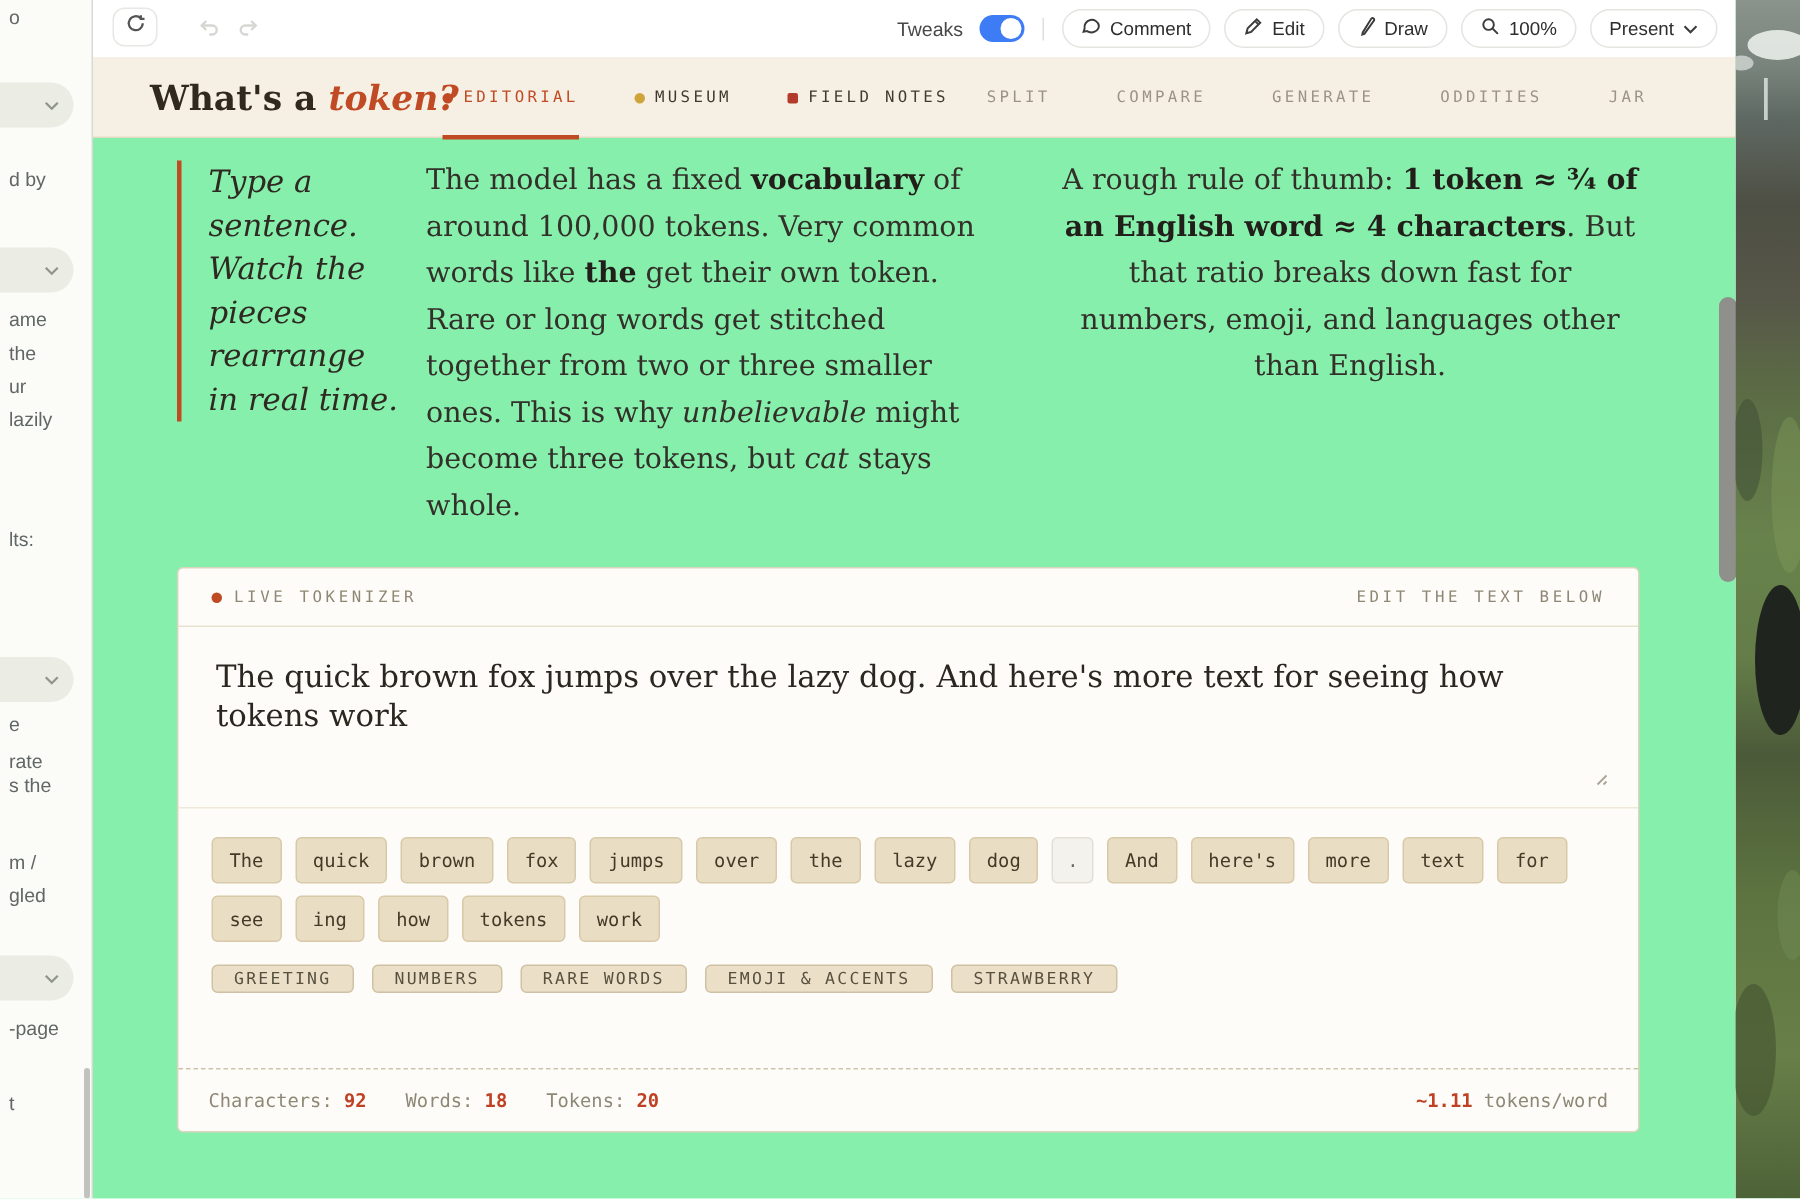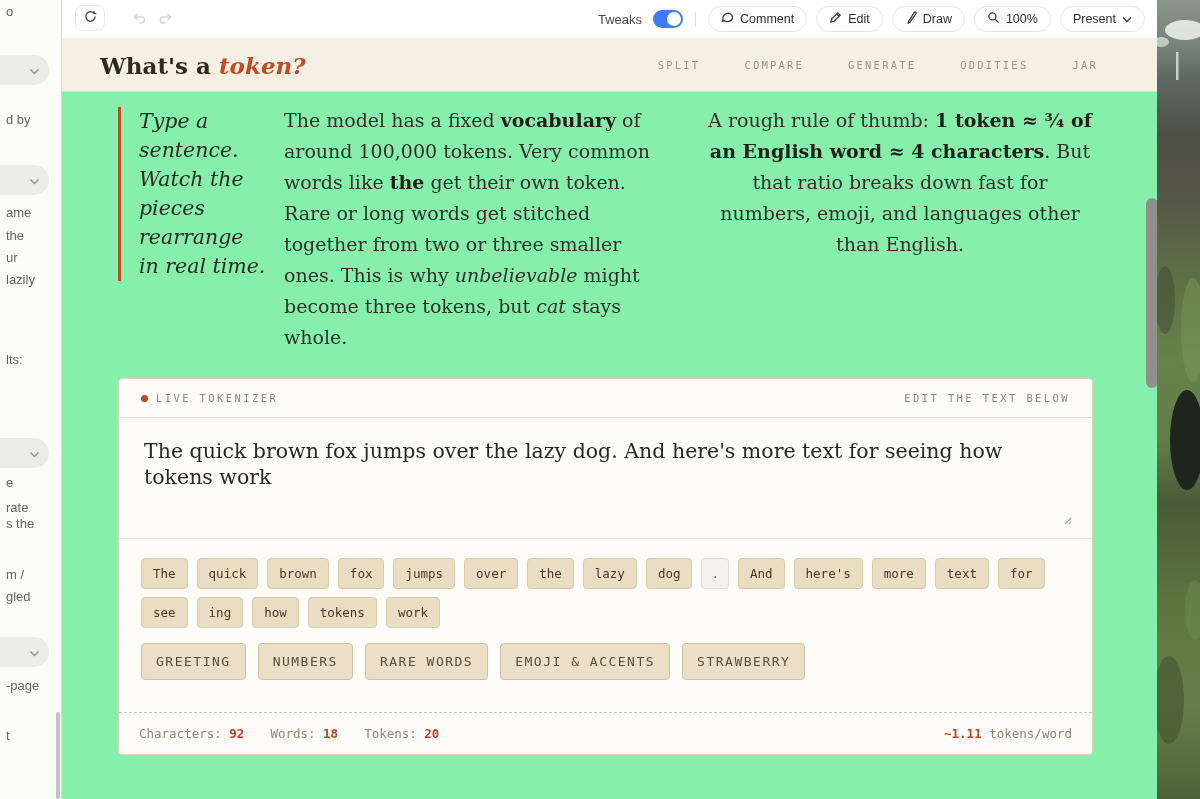--- a/index.html
+++ b/index.html
@@ -86,23 +86,23 @@
   .input-text { width:905px; font-family:"DejaVu Serif", serif; font-size:20.5px;
     line-height:26px; color:#2a2620; outline:none; }
   .resize-handle { position:absolute; right:20px; bottom:9px; }
   .resize-handle svg { stroke:#a9a294; }
   .tokens-area { padding:19px 22px 0; display:flex; flex-wrap:wrap; gap:8px 9px; width:965px; }
   .chip { font-family:"DejaVu Sans Mono", monospace; font-size:12.5px; color:#453a27;
     background:#e9ddc4; border:1px solid #d8c9a9; border-radius:4px; padding:7px 11px;
     white-space:nowrap; }
   .chip.punct { background:#f4f2ed; border-color:#e2dfd7; color:#6e6d66; padding:7px 9px; }
   .presets { padding:15px 22px 0; display:flex; gap:12px; }
-  .preset-btn { font-family:"DejaVu Sans Mono", monospace; font-size:13px;
+  .preset-btn { font-family:"DejaVu Sans Mono", monospace; font-size:11px;
     letter-spacing:1.5px; color:#57503e; background:#ebdfc8; border:1px solid #cfc2a4;
-    border-radius:4px; padding:10px 14px; white-space:nowrap; }
+    border-radius:4px; padding:2px 14px; white-space:nowrap; }
   .panel-footer { position:absolute; left:0; right:0; bottom:0; height:42px;
     border-top:1px dashed #cdc3ab; display:flex; align-items:center;
     justify-content:space-between; padding:0 20px;
     font-family:"DejaVu Sans Mono", monospace; font-size:12.5px; color:#908876; }
   .stats { display:flex; gap:26px; }
   .stat .v { font-weight:bold; color:#bf4023; }
   .ratio .v { font-weight:bold; color:#bf4023; }
 
   
   .main-scroll { position:absolute; left:1084px; top:198px; width:12px; height:190px;
@@ -231,20 +231,34 @@
             <svg width="10" height="7" viewBox="0 0 10 7" fill="none" stroke-width="1.4">
               <path d="M1 1.5l4 4 4-4"></path>
             </svg>
           </span>
         </button>
       </div>
     </div>
 
     <div class="site-header">
       <div class="site-title"><span>What's a </span><span class="accent">token?</span></div>
+      <div class="nav-left" id="nav-left">
+          <div class="nav-item active">
+            <span class="nav-dot" style="background: rgb(192, 74, 35);"></span>
+            <span>EDITORIAL</span>
+          </div>
+          <div class="nav-item">
+            <span class="nav-dot" style="background: rgb(207, 165, 59);"></span>
+            <span>MUSEUM</span>
+          </div>
+          <div class="nav-item">
+            <span class="nav-dot square" style="background: rgb(178, 59, 43);"></span>
+            <span>FIELD NOTES</span>
+          </div>
+        </div>
       <div class="nav-right" id="nav-right">
           <span>SPLIT</span>
           <span>COMPARE</span>
           <span>GENERATE</span>
           <span>ODDITIES</span>
           <span>JAR</span>
         </div>
     </div>
 
     <div class="content">

